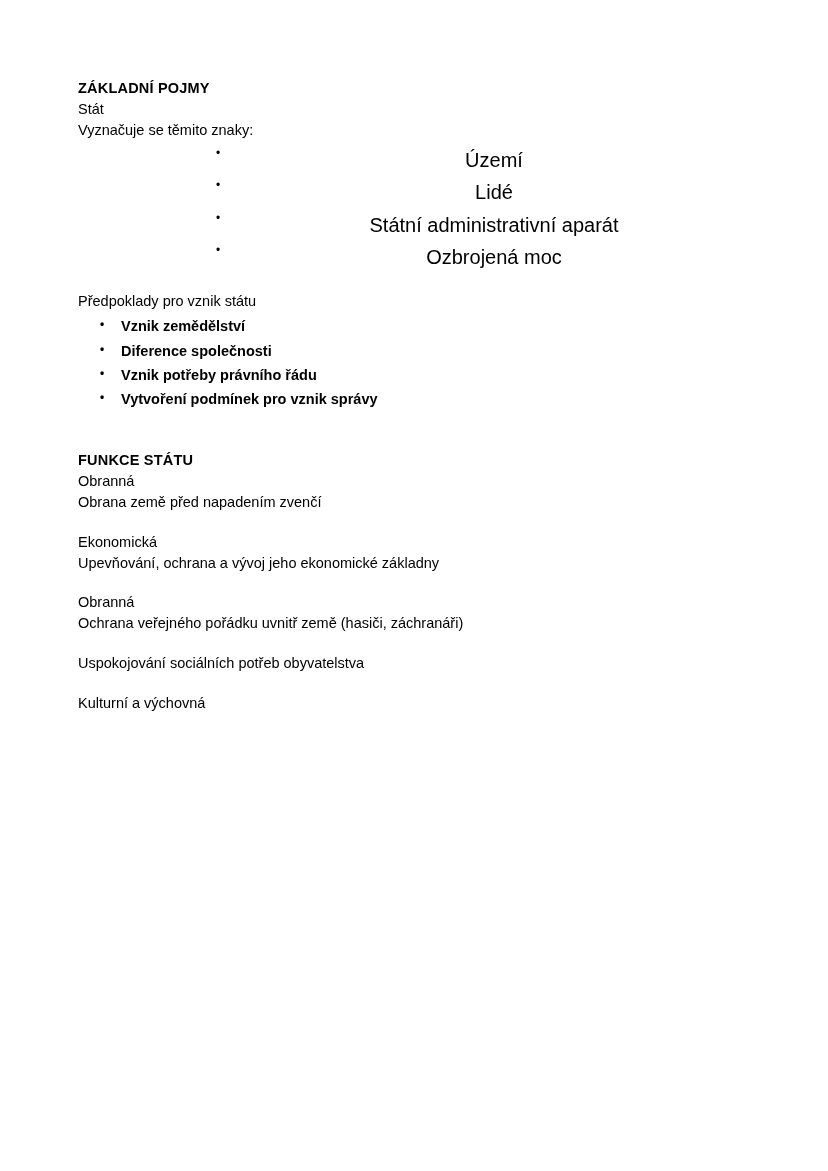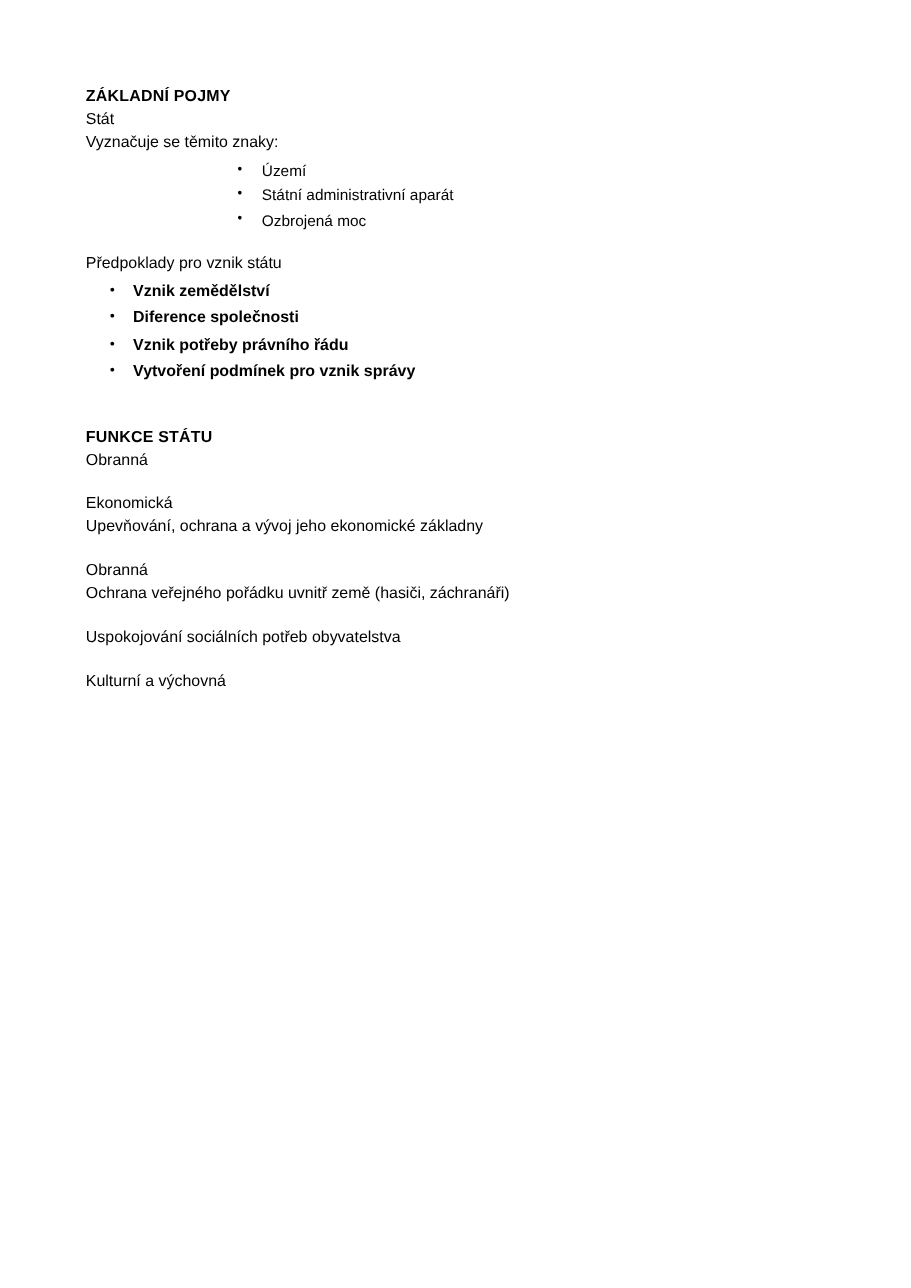--- a/index.html
+++ b/index.html
@@ -49,23 +49,24 @@
   .gap-xl { height: 38px; }
 
   
   ul.bullets-deep {
     list-style: none;
     margin: 2px 0 0 0;
     padding: 0;
   }
   ul.bullets-deep > li {
     position: relative;
-    font-size: 14px;
+    font-size: 20px;
     line-height: 1.62;
     padding-left: 160px;
+    text-align: center;
   }
   ul.bullets-deep > li::before {
     content: "\2022";
     position: absolute;
     left: 138px;
     top: 0;
     font-size: 12px;
     line-height: 1.62;
   }
 
@@ -97,40 +98,42 @@
 <div class="page">
   <div class="content">
 
     <h1 class="h-section">ZÁKLADNÍ POJMY</h1>
 
     <h2 class="h-sub">Stát</h2>
     <p class="para">Vyznačuje se těmito znaky:</p>
 
     <ul class="bullets-deep">
       <li><span>Území</span></li>
+      <li><span>Lidé</span></li>
       <li><span>Státní administrativní aparát</span></li>
       <li><span>Ozbrojená moc</span></li>
     </ul>
 
     <div class="gap-m"></div>
 
     <h2 class="h-sub">Předpoklady pro vznik státu</h2>
 
     <ul class="bullets-shallow">
       <li><span>Vznik zemědělství</span></li>
       <li><span>Diference společnosti</span></li>
       <li><span>Vznik potřeby právního řádu</span></li>
       <li><span>Vytvoření podmínek pro vznik správy</span></li>
     </ul>
 
     <div class="gap-xl"></div>
 
     <h1 class="h-section">FUNKCE STÁTU</h1>
 
     <h2 class="h-sub">Obranná</h2>
+    <p class="para">Obrana země před napadením zvenčí</p>
 
     <div class="gap-m"></div>
 
     <h2 class="h-sub">Ekonomická</h2>
     <p class="para">Upevňování, ochrana a vývoj jeho ekonomické základny</p>
 
     <div class="gap-m"></div>
 
     <h2 class="h-sub">Obranná</h2>
     <p class="para">Ochrana veřejného pořádku uvnitř země (hasiči, záchranáři)</p>

